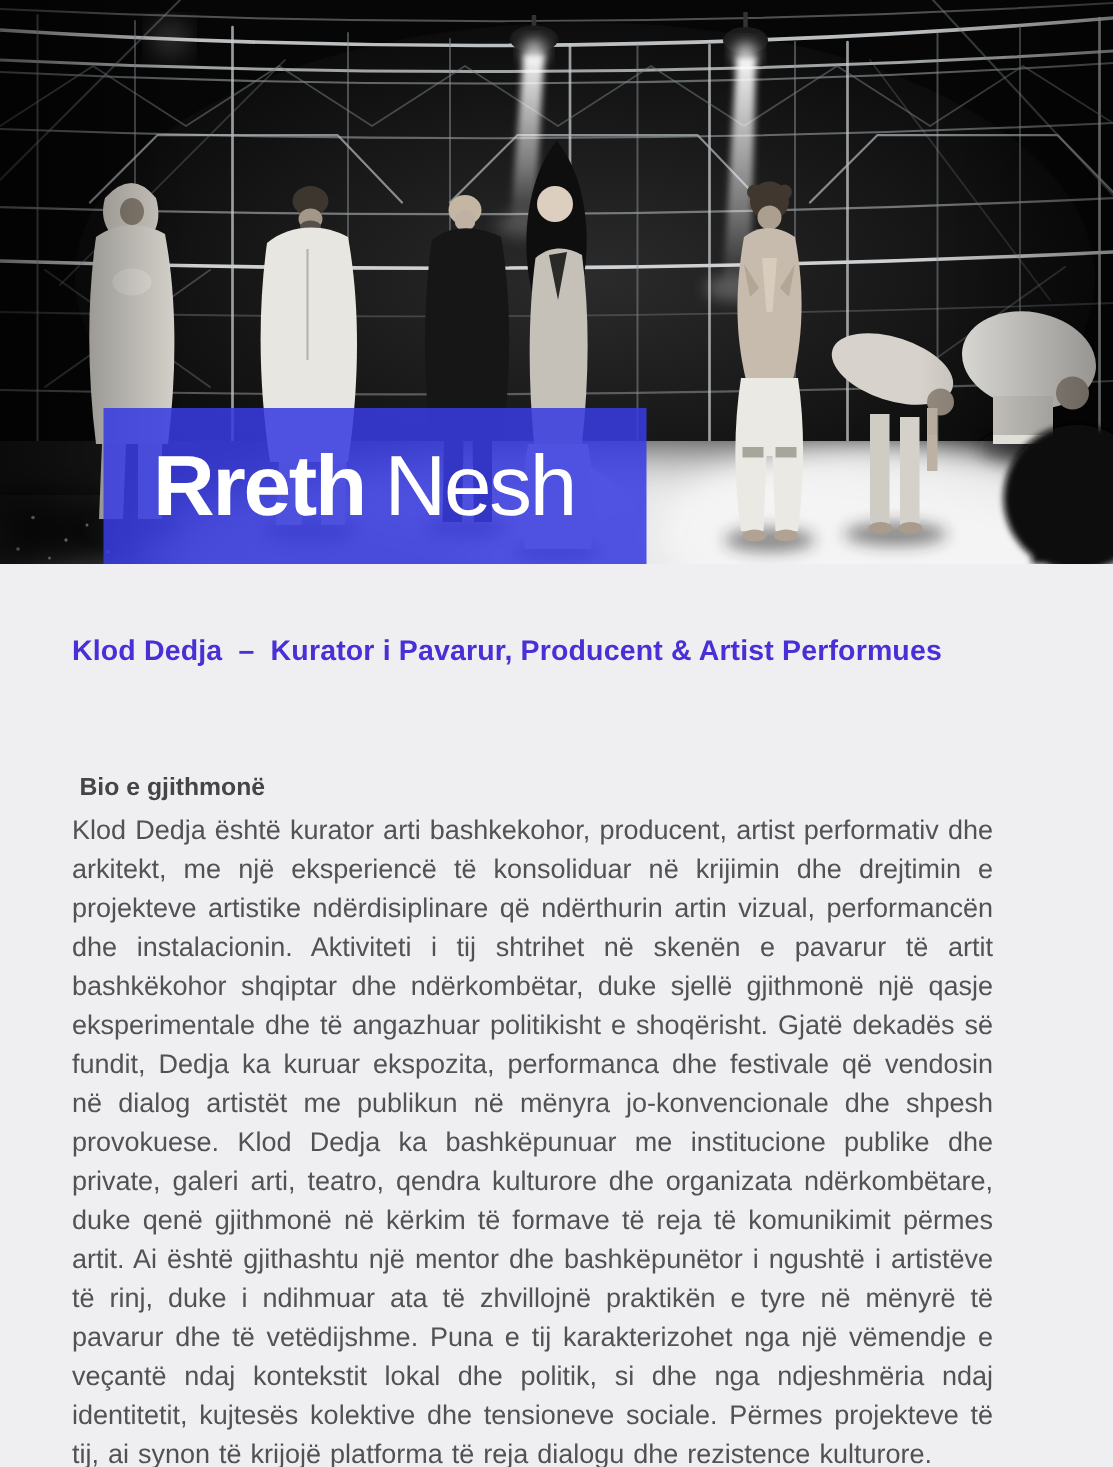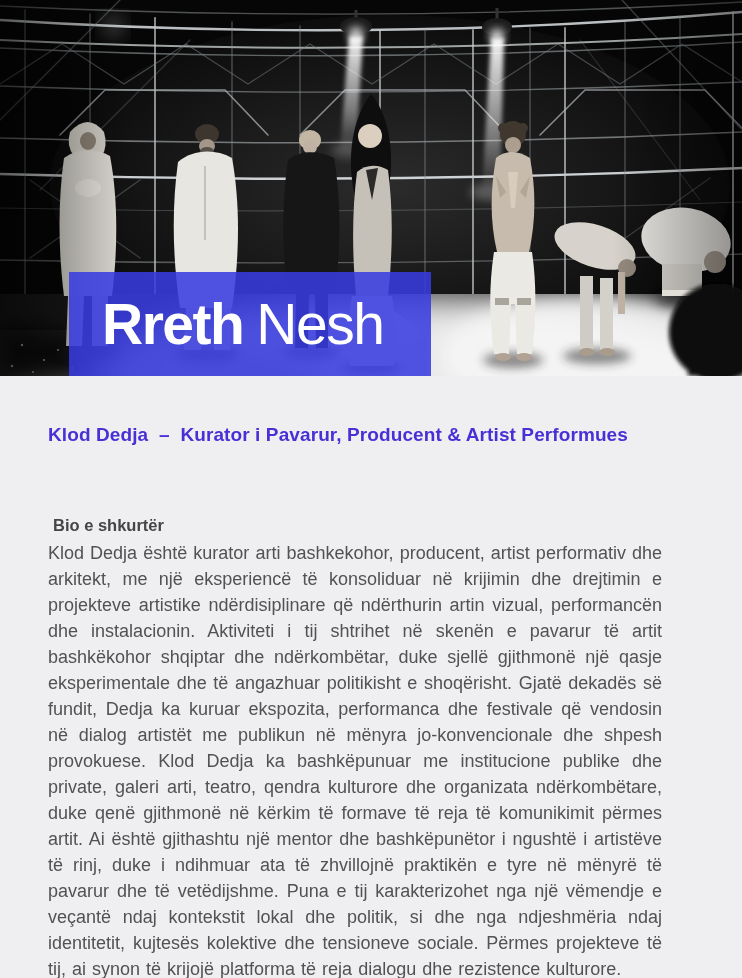--- a/index.html
+++ b/index.html
@@ -252,17 +252,17 @@
 
     <div class="banner">
       <div class="banner-text">
         <span class="bt-bold">Rreth</span><span class="bt-light">Nesh</span>
       </div>
     </div>
   </div>
 
   <div class="content">
     <h1 class="heading">Klod Dedja  –  Kurator i Pavarur, Producent &amp; Artist Performues</h1>
-    <h2 class="bio-title">Bio e shkurtër</h2>
+    <h2 class="bio-title">Bio e gjithmonë</h2>
     <p class="bio-text">Klod Dedja është kurator arti bashkekohor, producent, artist performativ dhe arkitekt, me një eksperiencë të konsoliduar në krijimin dhe drejtimin e projekteve artistike ndërdisiplinare që ndërthurin artin vizual, performancën dhe instalacionin. Aktiviteti i tij shtrihet në skenën e pavarur të artit bashkëkohor shqiptar dhe ndërkombëtar, duke sjellë gjithmonë një qasje eksperimentale dhe të angazhuar politikisht e shoqërisht. Gjatë dekadës së fundit, Dedja ka kuruar ekspozita, performanca dhe festivale që vendosin në dialog artistët me publikun në mënyra jo-konvencionale dhe shpesh provokuese. Klod Dedja ka bashkëpunuar me institucione publike dhe private, galeri arti, teatro, qendra kulturore dhe organizata ndërkombëtare, duke qenë gjithmonë në kërkim të formave të reja të komunikimit përmes artit. Ai është gjithashtu një mentor dhe bashkëpunëtor i ngushtë i artistëve të rinj, duke i ndihmuar ata të zhvillojnë praktikën e tyre në mënyrë të pavarur dhe të vetëdijshme. Puna e tij karakterizohet nga një vëmendje e veçantë ndaj kontekstit lokal dhe politik, si dhe nga ndjeshmëria ndaj identitetit, kujtesës kolektive dhe tensioneve sociale. Përmes projekteve të tij, ai synon të krijojë platforma të reja dialogu dhe rezistence kulturore.</p>
   </div>
 
 </div>
 
 </body></html>

